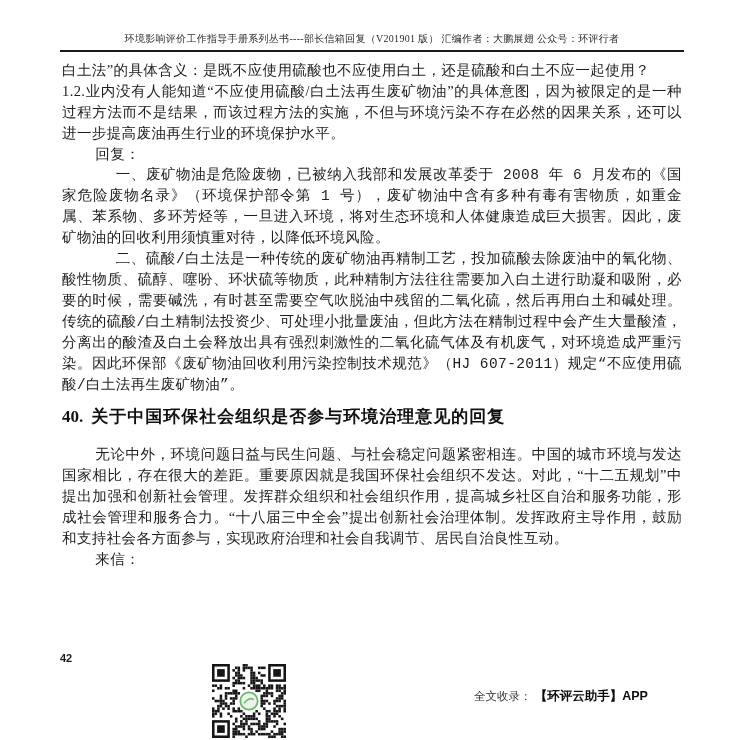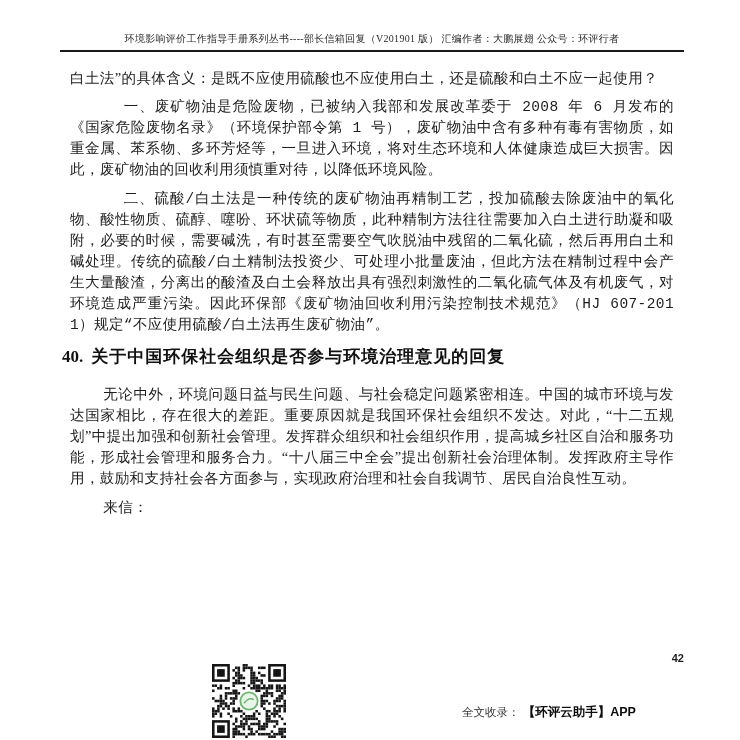--- a/index.html
+++ b/index.html
@@ -28,68 +28,70 @@
   }
   
   .body {
     position:absolute; top:60px; left:62px; right:58px;
     font-size:14.5px; line-height:21px;
     color:#1d1d1d;
     text-align:justify;
     word-break:break-all;
     letter-spacing:0.4px;
   }
-  .para { margin:8px; }
+  .para { margin:0; }
   .indent-small { text-indent:2.3em; }
   .indent-large { text-indent:3.7em;font-family:Liberation Mono, monospace; }
   .section-heading {
     margin:9px 0 15px 0;
     font-size:17px; line-height:24px;
     font-weight:bold; color:#111;
     text-align:left; text-indent:0;
     letter-spacing:1px;
   }
   .section-heading .sec-num { margin-right:8px; letter-spacing:0; }
   
   .footer {
     position:absolute; left:60px; right:56px; top:650px; height:90px;
     font-family:"Liberation Sans","DejaVu Sans",sans-serif;
   }
   .page-number {
     position:absolute; left:0; right:0; top:2px;
-    text-align:right; font-size:11px; font-weight:bold; color:#1d1d1d;
+    text-align:left; font-size:11px; font-weight:bold; color:#1d1d1d;
   }
   .footer-left {
     position:absolute; left:22px; top:24px;
     font-size:11px; line-height:14px; color:#2a2a2a;
   }
   .footer-left .bold { font-weight:bold; color:#111; }
   .qr {
     position:absolute; left:152px; top:14px;
     width:74px; height:74px;
   }
   .qr rect { fill:#151515; }
   .qr .white { fill:#ffffff; }
   .footer-right {
-    position:absolute; left:402px; top:38px;
-    font-size:11.5px; color:#333; white-space:nowrap;margin-top:16px;
+    position:absolute; left:414px; top:38px;
+    font-size:11.5px; color:#333; white-space:nowrap;
   }
   .footer-right .bold { font-weight:bold; color:#0d0d0d; font-size:12.5px; }
 </style>
 </head>
 <body>
 
 <div class="page">
 
   <div class="header">
     <div class="header-text">环境影响评价工作指导手册系列丛书----部长信箱回复（V201901 版）  汇编作者：大鹏展翅 公众号：环评行者</div>
   </div>
 
   <div class="body">
     <p class="para">白土法”的具体含义：是既不应使用硫酸也不应使用白土，还是硫酸和白土不应一起使用？</p>
+    <p class="para">1.2.业内没有人能知道“不应使用硫酸/白土法再生废矿物油”的具体意图，因为被限定的是一种过程方法而不是结果，而该过程方法的实施，不但与环境污染不存在必然的因果关系，还可以进一步提高废油再生行业的环境保护水平。</p>
+    <p class="para indent-small">回复：</p>
     <p class="para indent-large">一、废矿物油是危险废物，已被纳入我部和发展改革委于 2008 年 6 月发布的《国家危险废物名录》（环境保护部令第 1 号），废矿物油中含有多种有毒有害物质，如重金属、苯系物、多环芳烃等，一旦进入环境，将对生态环境和人体健康造成巨大损害。因此，废矿物油的回收利用须慎重对待，以降低环境风险。</p>
     <p class="para indent-large">二、硫酸/白土法是一种传统的废矿物油再精制工艺，投加硫酸去除废油中的氧化物、酸性物质、硫醇、噻吩、环状硫等物质，此种精制方法往往需要加入白土进行助凝和吸附，必要的时候，需要碱洗，有时甚至需要空气吹脱油中残留的二氧化硫，然后再用白土和碱处理。传统的硫酸/白土精制法投资少、可处理小批量废油，但此方法在精制过程中会产生大量酸渣，分离出的酸渣及白土会释放出具有强烈刺激性的二氧化硫气体及有机废气，对环境造成严重污染。因此环保部《废矿物油回收利用污染控制技术规范》（HJ 607-2011）规定“不应使用硫酸/白土法再生废矿物油”。</p>
 
     <h2 class="section-heading">
       <span class="sec-num">40.</span><span>关于中国环保社会组织是否参与环境治理意见的回复</span>
     </h2>
 
     <p class="para indent-small">无论中外，环境问题日益与民生问题、与社会稳定问题紧密相连。中国的城市环境与发达国家相比，存在很大的差距。重要原因就是我国环保社会组织不发达。对此，“十二五规划”中提出加强和创新社会管理。发挥群众组织和社会组织作用，提高城乡社区自治和服务功能，形成社会管理和服务合力。“十八届三中全会”提出创新社会治理体制。发挥政府主导作用，鼓励和支持社会各方面参与，实现政府治理和社会自我调节、居民自治良性互动。</p>
     <p class="para indent-small">来信：</p>
   </div>

